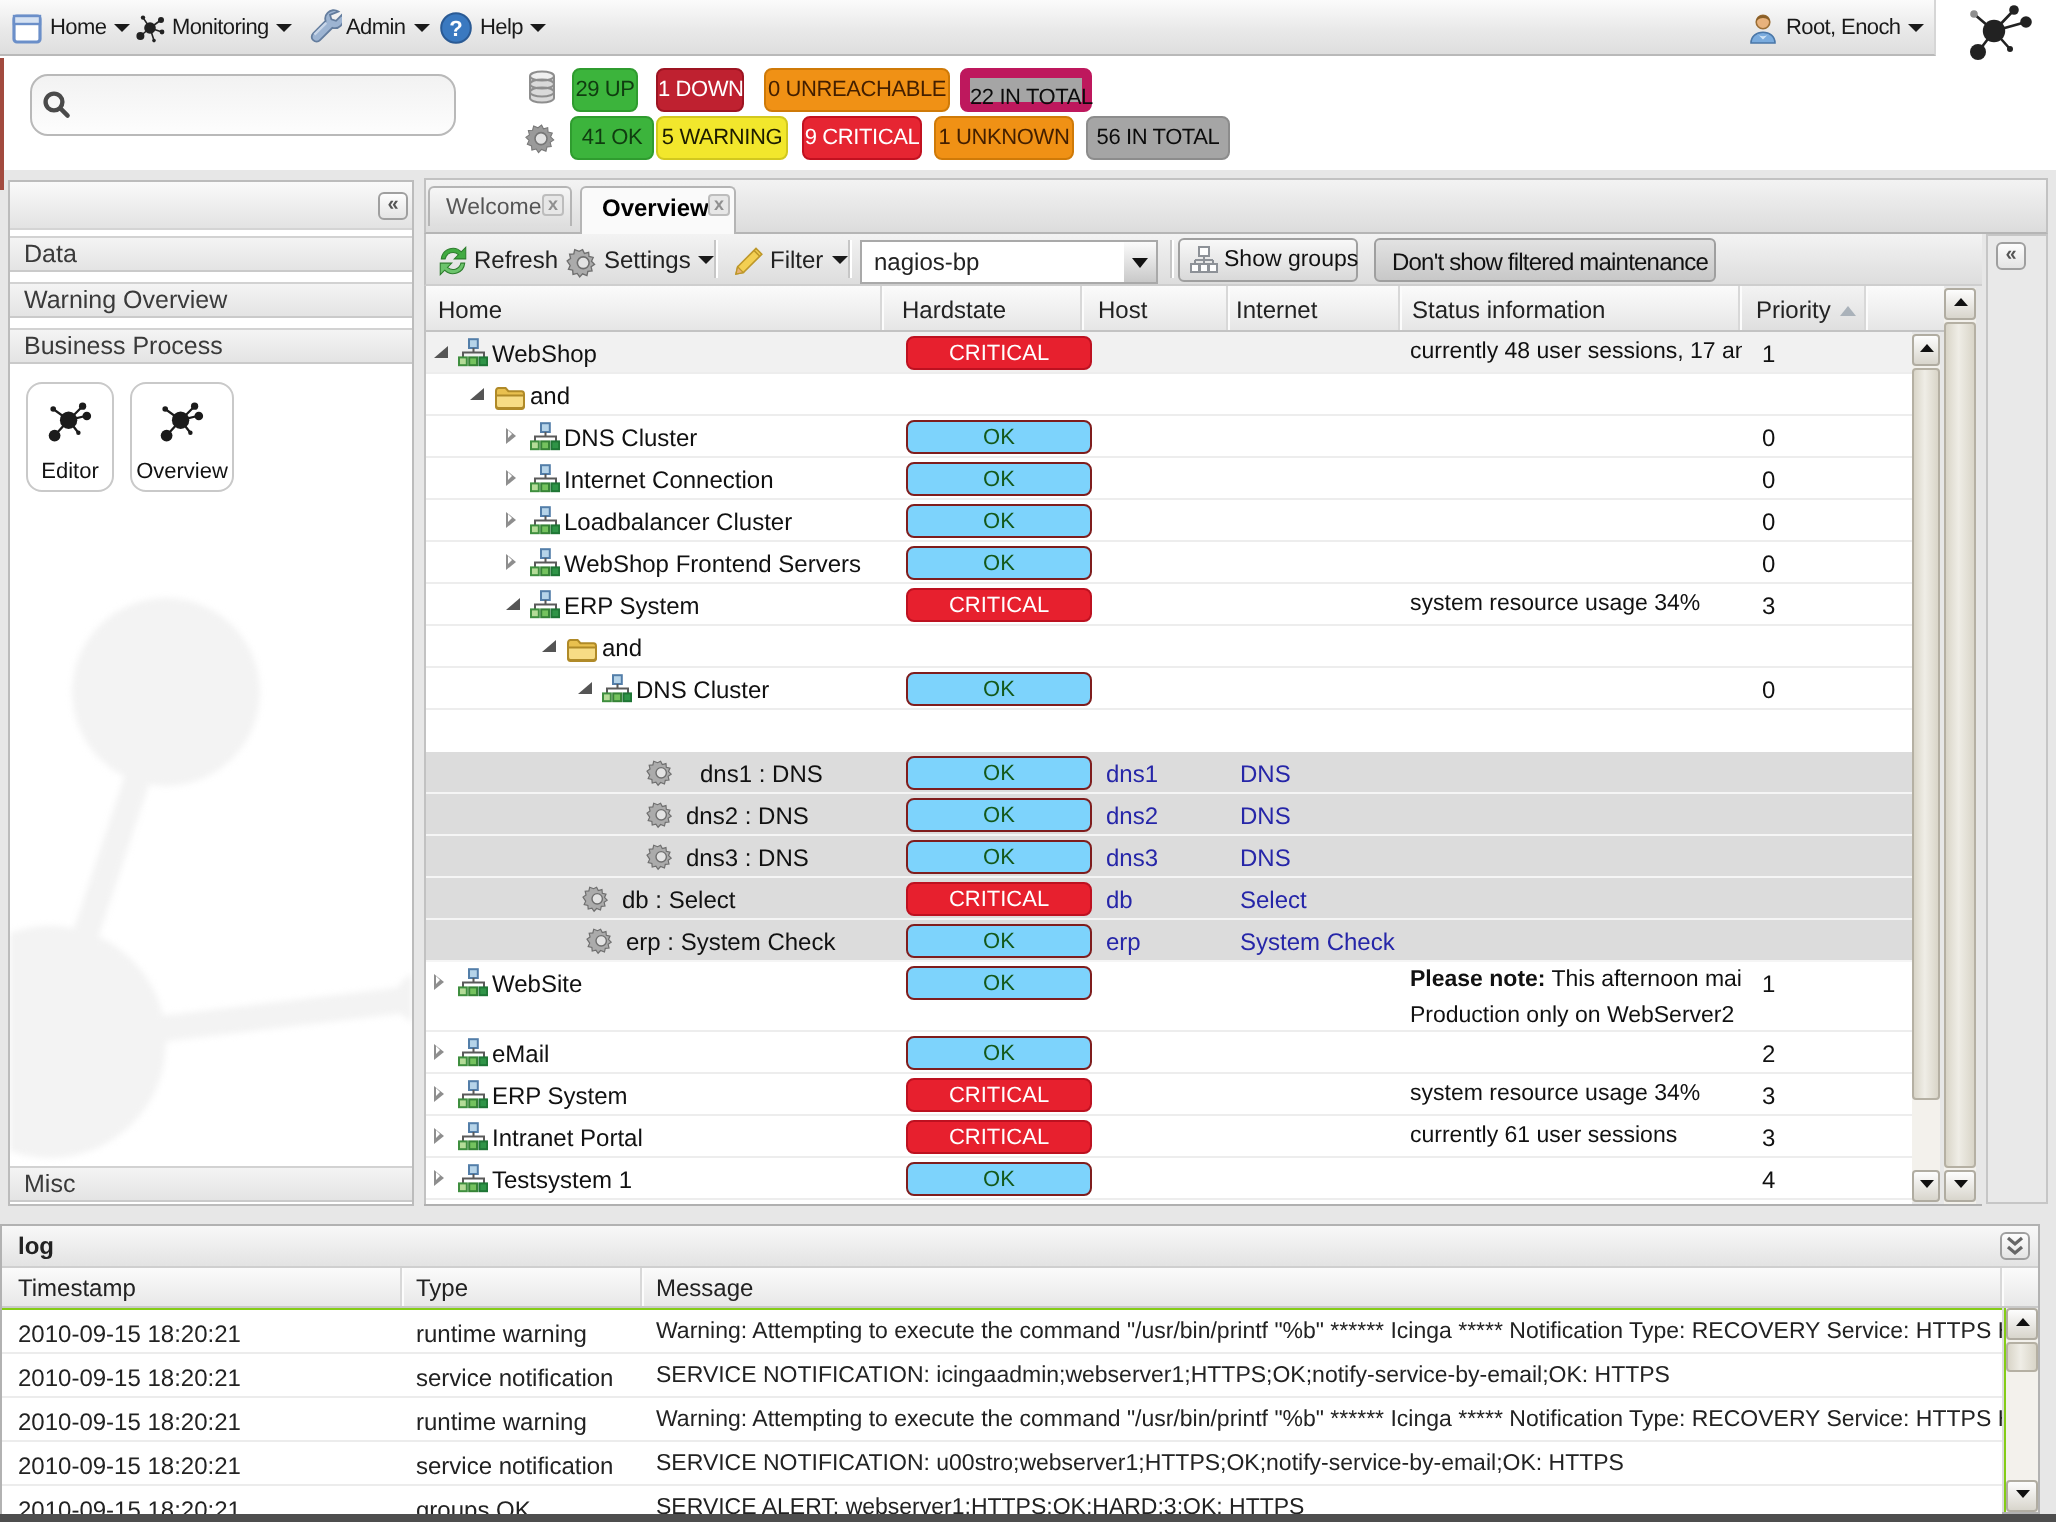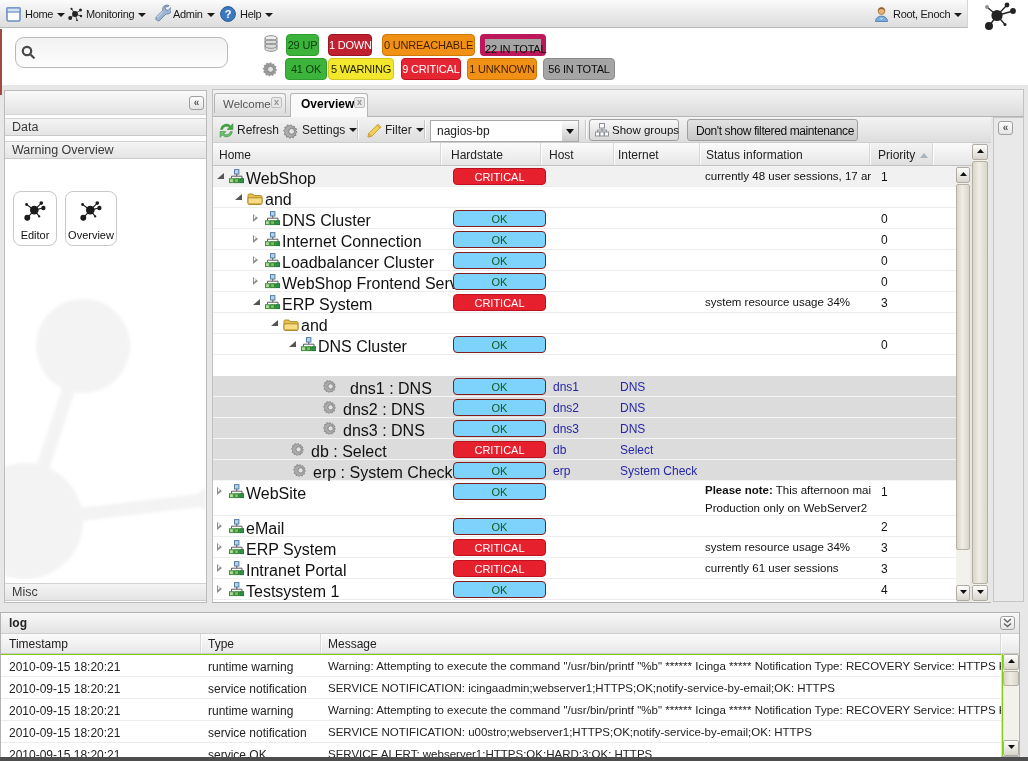--- a/index.html
+++ b/index.html
@@ -27,21 +27,21 @@
 .tbtext{position:absolute;top:6px;font-size:12px;color:#222;white-space:nowrap}
 .tsep{position:absolute;top:3px;width:1px;height:19px;background:#c6c6c6;box-shadow:1px 0 0 #fff}
 .tbbtn{position:absolute;top:119px;height:22px;border:1px solid #9f9f9f;border-radius:3px;background:linear-gradient(#f8f8f8,#d9d9d9);font-size:12px;color:#111;white-space:nowrap}
 
 #ghead{left:212px;top:143px;width:760px;height:23px;background:linear-gradient(#fbfbfb,#e6e6e6);border-left:1px solid #c2c2c2;border-bottom:1px solid #c3c3c3}
 .gh{position:absolute;top:5px;font-size:12px;color:#222;white-space:nowrap}
 .ghsep{position:absolute;top:0;width:1px;height:22px;background:#d8d8d8;box-shadow:1px 0 0 #fcfcfc}
 #gbody{left:212px;top:166px;width:744px;height:436px;background:#fff;border-left:1px solid #c2c2c2;overflow:hidden}
 .row{position:absolute;left:0;width:744px;height:21px;background:#fff;border-bottom:1px solid #ededed}
 .row.gray{background:#dcdcdc;border-bottom:1px solid #f5f5f5}
-.lbl{position:absolute;top:4px;font-size:16px;color:#111;white-space:nowrap}
+.lbl{position:absolute;top:4px;font-size:12px;color:#111;white-space:nowrap}
 .pill{position:absolute;left:240px;top:2px;width:93px;height:17px;border-radius:4px;font-size:11px;text-align:center;line-height:16px}
 .pok{background:#7dd3fc;border:1px solid #7f1d1d;color:#14591b}
 .pcr{background:#e7202e;border:1px solid #bd1120;color:#fff}
 .hlink{position:absolute;left:340px;top:4px;font-size:12px;color:#2626a8;white-space:nowrap}
 .slink{position:absolute;left:407px;top:4px;font-size:12px;color:#2626a8;white-space:nowrap}
 .stat{position:absolute;left:492px;top:4px;width:166px;overflow:hidden;font-size:11.5px;color:#111;white-space:nowrap}
 .pri{position:absolute;left:668px;top:4px;font-size:12px;color:#111}
 .arc{position:absolute;top:6px;width:0;height:0;border-left:5px solid #8e8e8e;border-top:4.5px solid transparent;border-bottom:4.5px solid transparent}
 .arc:after{content:"";position:absolute;left:-3.8px;top:-3px;width:0;height:0;border-left:2.6px solid #fff;border-top:2.9px solid transparent;border-bottom:2.9px solid transparent}
 .are{position:absolute;top:7px;width:0;height:0;border-bottom:6px solid #555;border-left:7px solid transparent}
@@ -154,20 +154,21 @@
         <line x1="20" y1="240" x2="206" y2="218"></line>
         <circle cx="78" cy="65" r="47" stroke="none"></circle>
         <circle cx="20" cy="240" r="58" stroke="none"></circle>
         <circle cx="206" cy="218" r="13" stroke="none"></circle>
       </g>
     </svg>
   <div id="sbhead"></div>
   <div class="sqbtn" style="left:184px;top:5px">«</div>
   <div class="acco" style="top:27px">Data</div>
   <div class="acco" style="top:50px">Warning Overview</div>
+  <div class="acco" style="top:73px">Business Process</div>
   <div class="bpbtn" style="left:8px;top:100px;width:44px;height:55px">
     <svg width="28" height="29" viewBox="0 0 40 34" style="margin-top:5px">
         <g stroke="#1b1b1b" stroke-width="1.6">
           <path d="M19 15L9 26M19 15l10-10M19 15l12-3M19 15l7 9M19 15L8 7"></path>
         </g>
         <g fill="#1b1b1b">
           <circle cx="19" cy="15" r="6.2"></circle>
           <circle cx="9" cy="26" r="4.2"></circle>
           <circle cx="29" cy="5" r="2.6"></circle>
           <circle cx="32" cy="12" r="3.1"></circle>
@@ -515,21 +516,21 @@
       <div class="lc2">runtime warning</div>
       <div class="lc3">Warning: Attempting to execute the command "/usr/bin/printf "%b" ****** Icinga ***** Notification Type: RECOVERY Service: HTTPS Host: web</div>
     </div>
   <div class="lrow" style="top:108px">
       <div class="lc1">2010-09-15 18:20:21</div>
       <div class="lc2">service notification</div>
       <div class="lc3">SERVICE NOTIFICATION: u00stro;webserver1;HTTPS;OK;notify-service-by-email;OK: HTTPS</div>
     </div>
   <div class="lrow" style="top:130px">
       <div class="lc1">2010-09-15 18:20:21</div>
-      <div class="lc2">service OK</div>
+      <div class="lc2">groups OK</div>
       <div class="lc3">SERVICE ALERT: webserver1;HTTPS;OK;HARD;3;OK: HTTPS</div>
     </div>
   <div class="abs" style="left:1000px;top:41px;width:1px;height:102px;background:#dcdcdc"></div>
   <div class="abs sbtrack" style="left:1002px;top:41px;width:16px;height:102px">
     <div class="sbbtn" style="top:0">
         <svg width="7" height="4">
           <use href="#sbup"></use>
         </svg>
       </div>
     <div class="sbthumb" style="top:17px;height:15px"></div>

